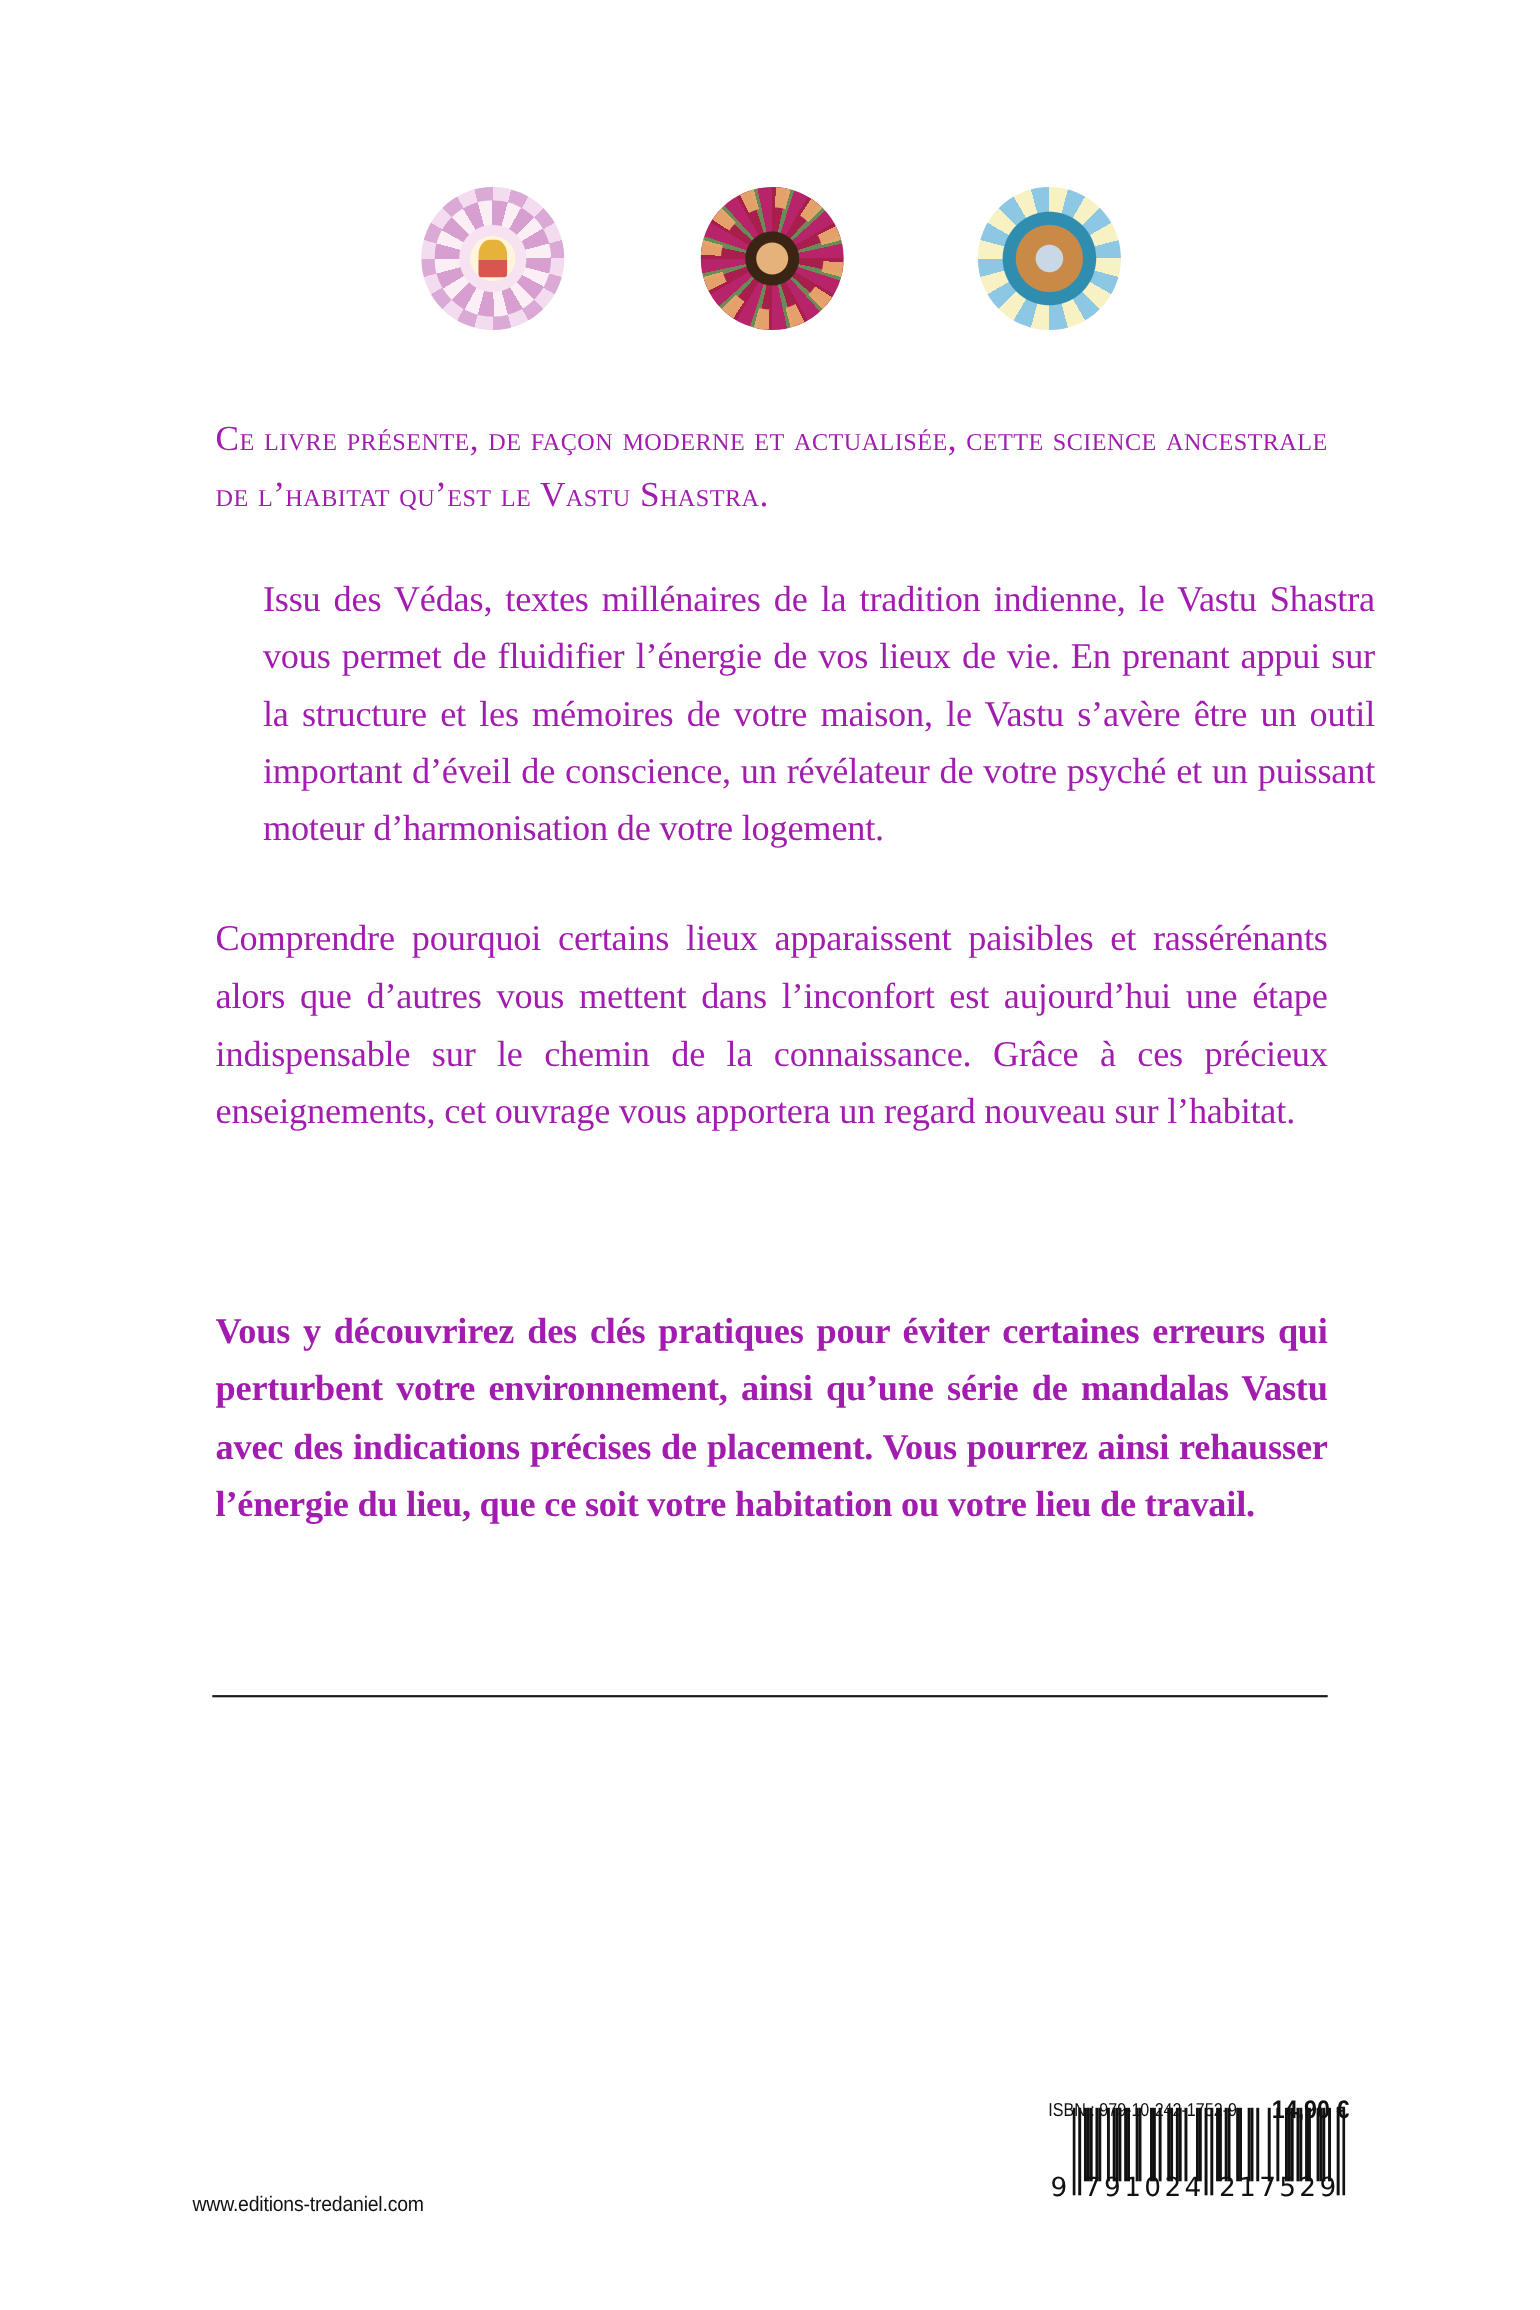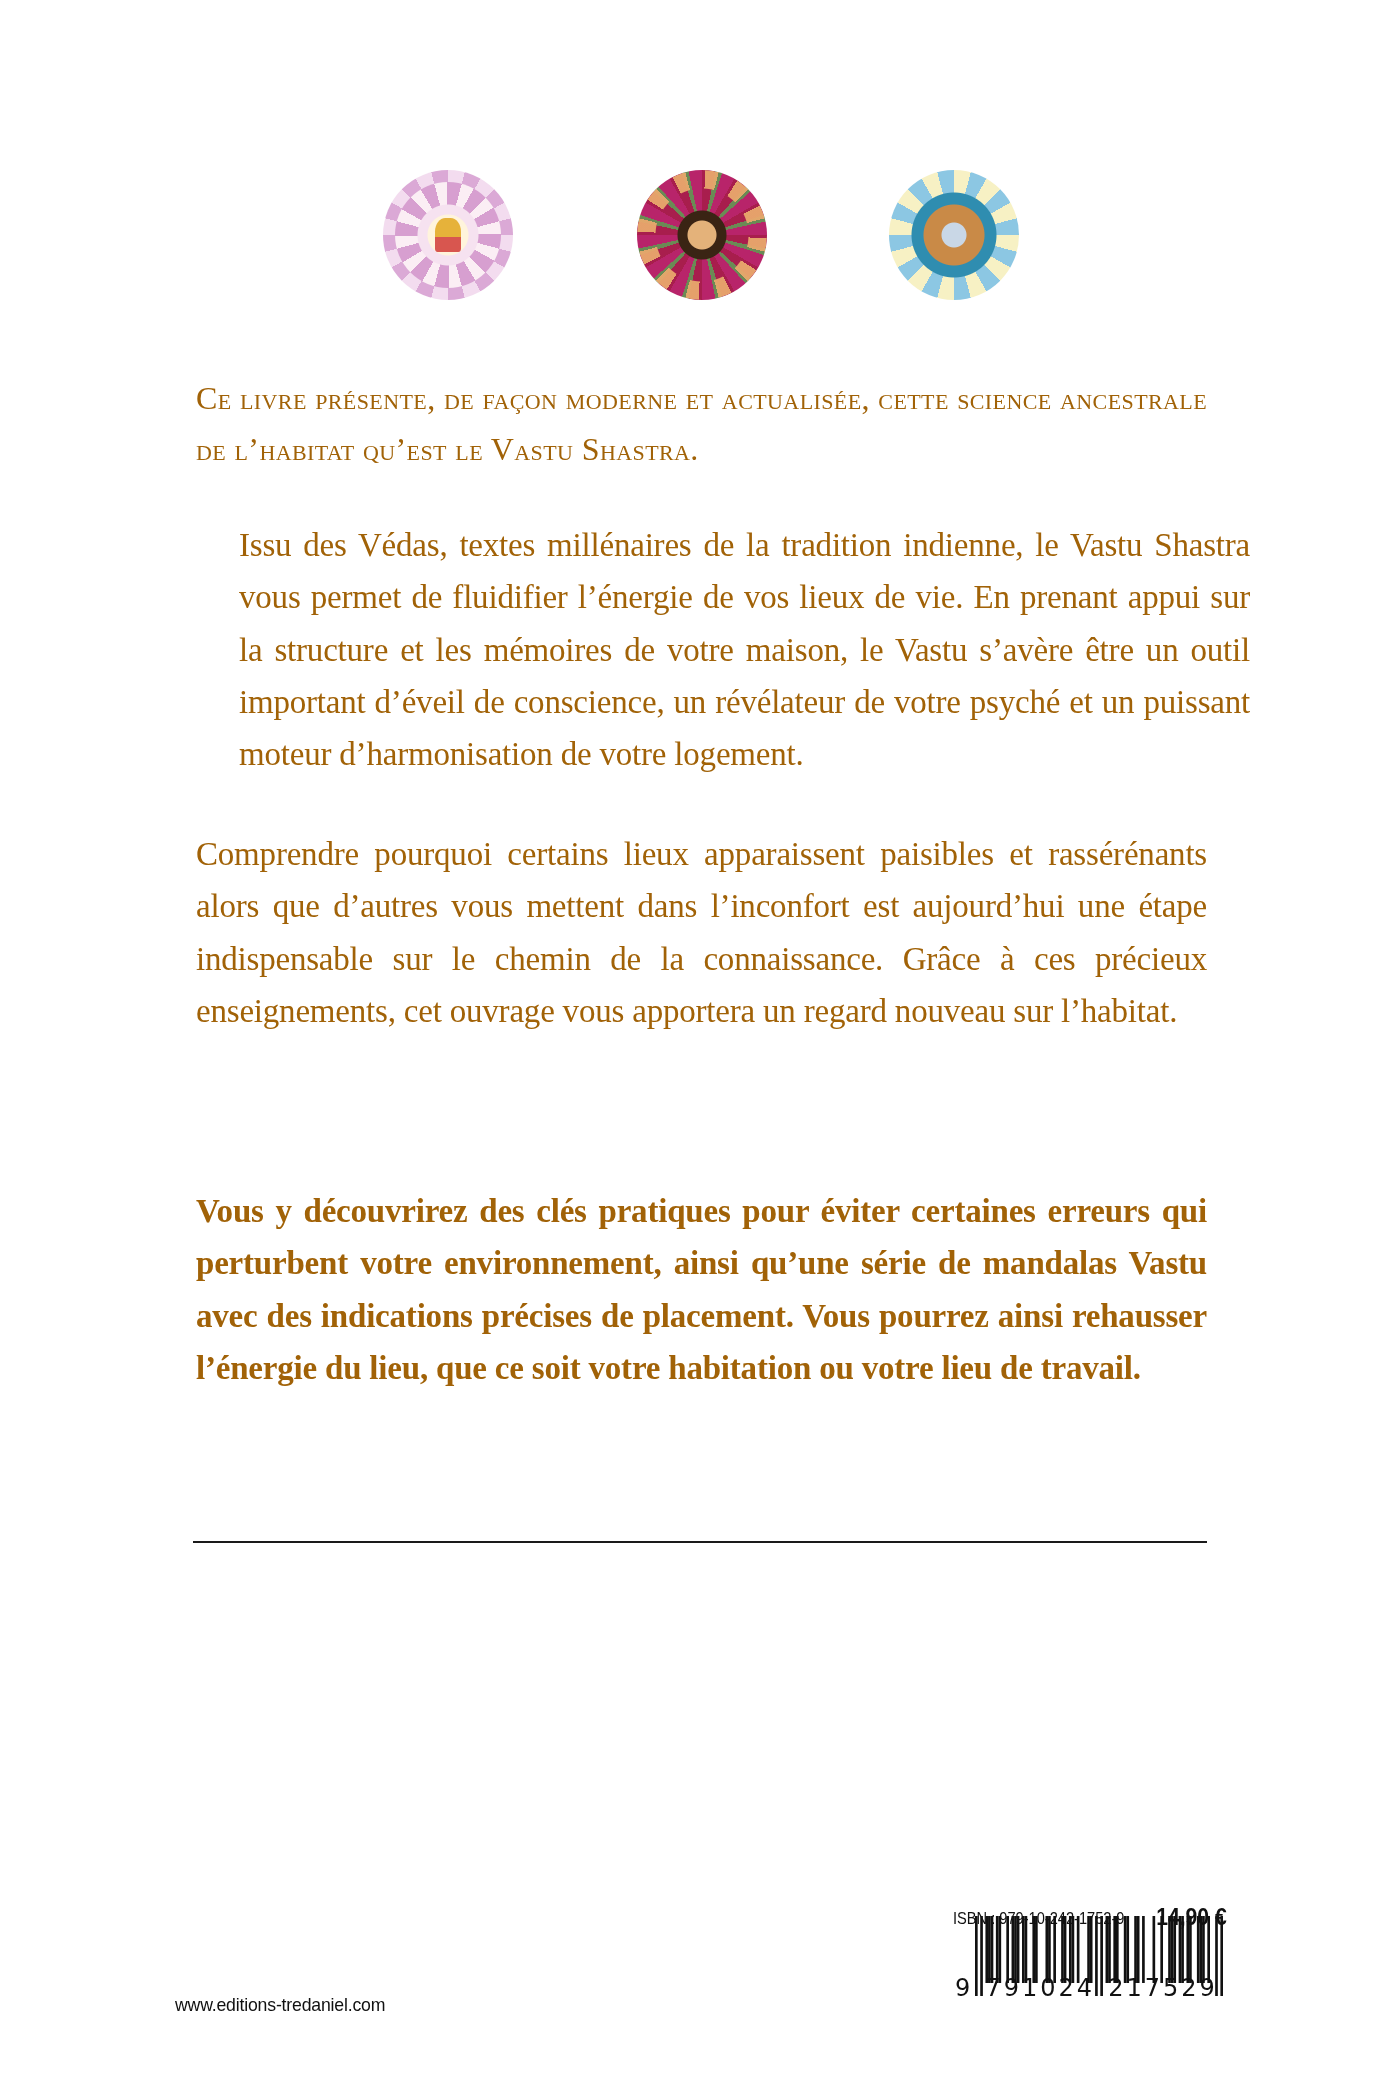--- a/index.html
+++ b/index.html
@@ -30,21 +30,21 @@
       repeating-conic-gradient(from 15deg at 50% 50%, transparent 0deg 18deg, rgba(232,168,108,0.95) 18deg 30deg);
     -webkit-mask: radial-gradient(circle, transparent 0 46px, #000 47px);
             mask: radial-gradient(circle, transparent 0 46px, #000 47px); }
   .m3 { left: 889px;
     background:
       radial-gradient(circle at 50% 50%, #c9d7e6 0 12px, #c98a47 13px 30px, #2f8db0 31px 42px, transparent 43px),
       repeating-conic-gradient(from 0deg at 50% 50%, #f7f1c4 0deg 15deg, #8cc7e3 15deg 30deg),
       #cfe6ef; }
 
   
-  .text { position: absolute; left: 196px; width: 1011px; font-family: "Liberation Serif", "DejaVu Serif", serif; color: #a16207; }
+  .text { position: absolute; left: 196px; width: 1011px; font-family: "Liberation Serif", "DejaVu Serif", serif; color: #a21caf; }
   .p { margin: 0; font-size: 33px; line-height: 52.3px; text-align: justify; text-align-last: left; letter-spacing: -0.2px; }
   .intro { font-variant: small-caps; letter-spacing: 0.4px; line-height: 51px; font-size: 32px; }
   .sc { font-variant: small-caps; }
 
   .p-intro { top: 373px; }
   .p-1 { top: 519px; margin-left: 43px; }
   .p-2 { top: 828px; }
   .p-3 { top: 1185px; font-weight: bold; }
   .p-author { top: 1605px; }
 

